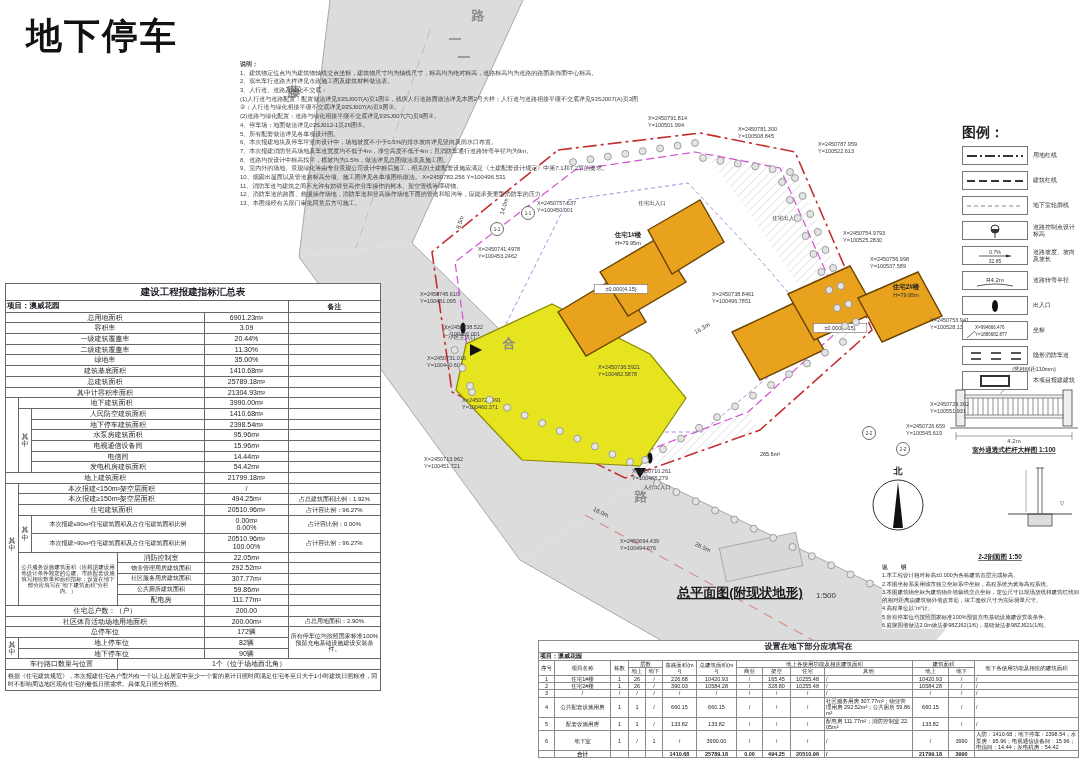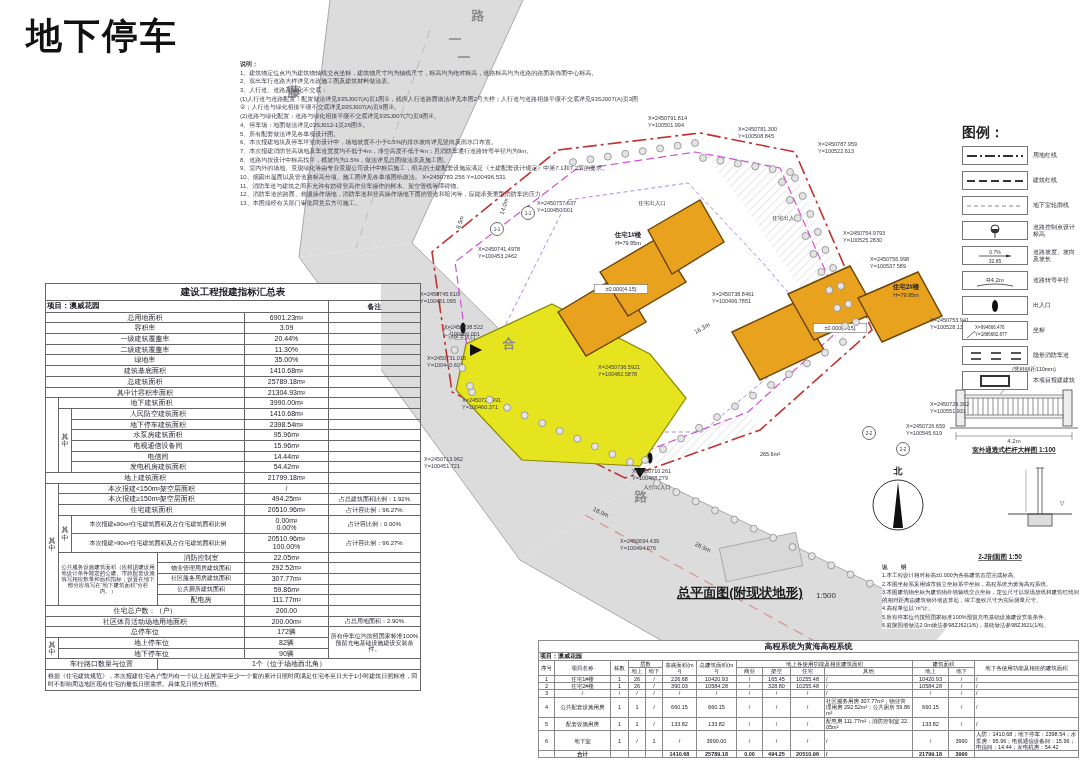--- a/index.html
+++ b/index.html
@@ -5,21 +5,21 @@
   html,body{margin:0;padding:0;background:#fff;width:1080px;height:777px;overflow:hidden;
     font-family:"Liberation Sans","DejaVu Sans",sans-serif;color:#222;}
   .abs{position:absolute;}
   
   #page-title{left:26px;top:12px;font-size:36px;font-weight:bold;letter-spacing:2px;color:#111;}
   
   #top-notes{left:240px;top:60px;width:404px;font-size:6px;line-height:1.45;color:#3d3d46;z-index:5;}
   #top-notes .nh{font-weight:bold;}
   
   #sumwrap{left:5px;top:283px;width:376px;background:#fff;z-index:6;}
-  #sumwrap table{border-collapse:collapse;width:376px;table-layout:fixed;border:1.5px solid #333;margin-left:40px;}
+  #sumwrap table{border-collapse:collapse;width:376px;table-layout:fixed;border:1.5px solid #333;}
   #sumwrap td{border:1px solid #666;font-size:7px;line-height:1.1;padding:1px 1px;color:#1c1c24;word-break:break-all;}
   #sumwrap td.tt{font-size:9.5px;font-weight:bold;text-align:center;padding:3px 0;}
   #sumwrap td.proj{font-weight:bold;text-align:left;font-size:7.5px;}
   #sumwrap td.c{text-align:center;}
   #sumwrap td.hb{font-weight:bold;}
   #sumwrap td.v{text-align:center;padding:0;}
   #sumwrap td.r{font-size:6px;text-align:center;color:#26262e;}
   #sumwrap td.sm{font-size:6px;}
   #sumwrap td.two{white-space:pre-line;}
   #sumwrap td.note{font-size:5.5px;text-align:center;color:#33333b;}
@@ -643,21 +643,21 @@
         <col style="width:26px">
       <col style="width:28px">
         <col style="width:34px">
         <col style="width:88px">
         <col style="width:36px">
       <col style="width:26px">
         <col>
     </colgroup>
     <tbody id="dtbody">
       <tr class="dtt">
-          <td colspan="14">高程系统为黄海高程系统</td>
+          <td colspan="14">设置在地下部分应填写在</td>
         </tr>
       <tr class="dtp">
           <td colspan="14">项目：澳威花园</td>
         </tr>
       <tr class="dth">
         <td rowspan="2">序号</td>
         <td rowspan="2">项目名称</td>
         <td rowspan="2">栋数</td>
         <td colspan="2">层数</td>
         <td rowspan="2">基底面积(m²)</td>

